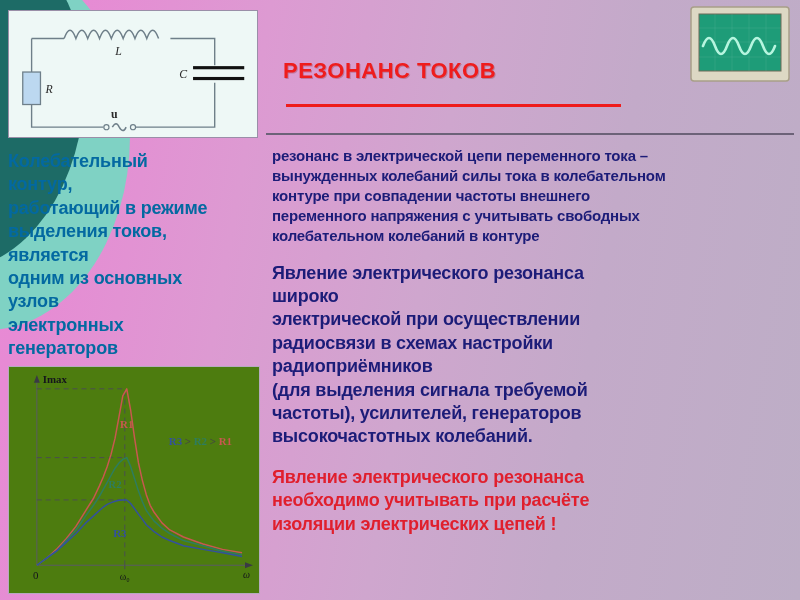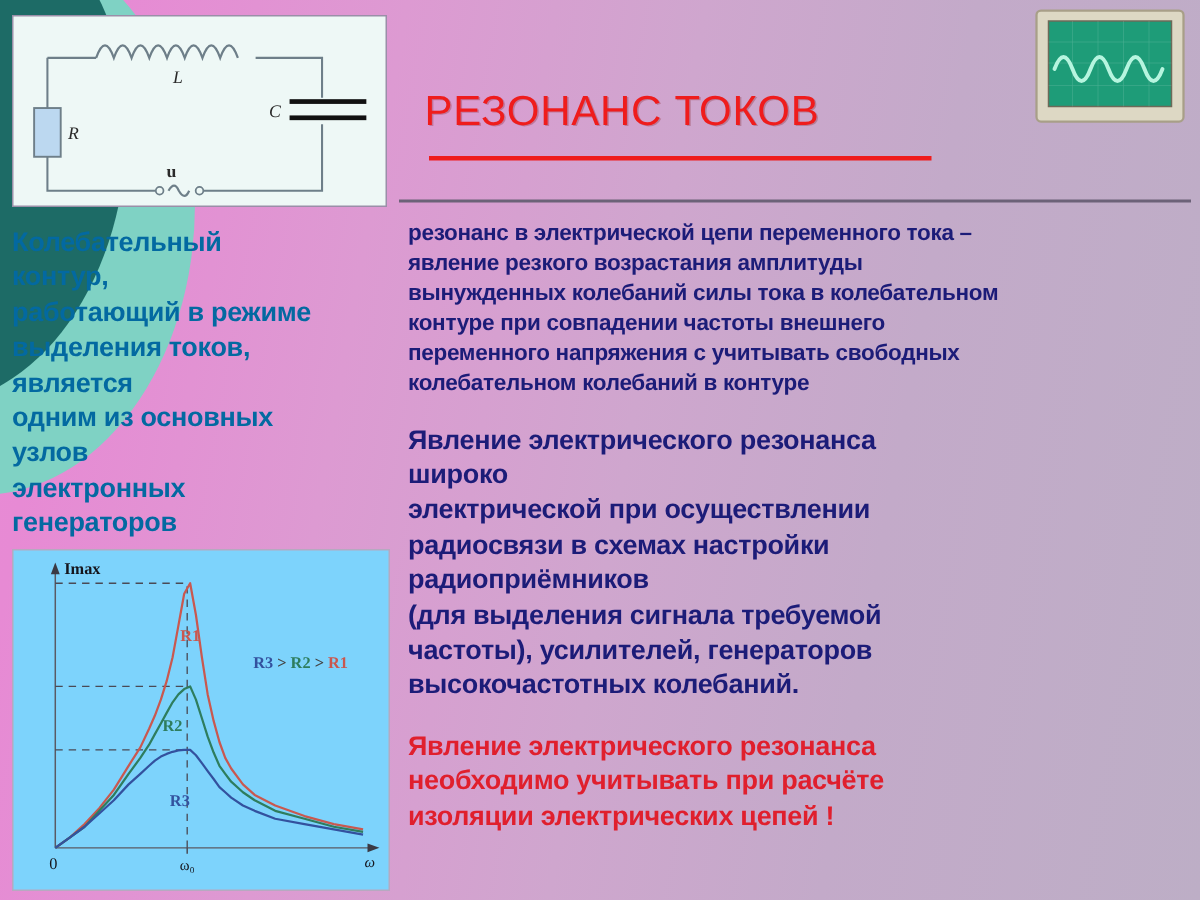--- a/index.html
+++ b/index.html
@@ -33,34 +33,34 @@
   .left-text{
     position:absolute; left:8px; top:150px; width:252px; z-index:5;
     color:#0369a1; font-weight:bold; font-size:18px; line-height:1.30;
     letter-spacing:-0.2px;
   }
   .left-text div{ white-space:nowrap; }
 
   
   .chart-panel{
     position:absolute; left:8px; top:366px; width:252px; height:228px;
-    background:#7dd3fc; border:1px solid #b6a9c0; z-index:5;
+    background:#4d7c0f; border:1px solid #b6a9c0; z-index:5;
   }
   .chart-panel svg{ display:block; width:100%; height:100%; }
 
   
   .scope{
     position:absolute; right:10px; top:6px; width:100px; height:76px; z-index:6;
   }
   .scope svg{ display:block; width:100%; height:100%; }
 
   
   .title{
     position:absolute; left:283px; top:58px; z-index:6;
-    color:#ef1c1c; font-size:28px; font-weight:normal;
+    color:#ef1c1c; font-size:22px; font-weight:bold;
     letter-spacing:0.5px;
     text-shadow:1px 1px 0 rgba(120,0,0,.25);
   }
   .title-rule{
     position:absolute; left:286px; top:104px; width:335px; height:3px;
     background:#ef1c1c; z-index:6;
   }
   .divider{
     position:absolute; left:266px; top:133px; width:528px; height:2px;
     background:#6c6278; z-index:6;
@@ -150,21 +150,20 @@
   <div>одним из основных</div>
   <div>узлов</div>
   <div>электронных</div>
   <div>генераторов</div>
 </div>
 
 <div class="right-col">
 
   <div class="para p-def">
     <div>резонанс в электрической цепи переменного тока –</div>
-    <div>явление резкого возрастания амплитуды</div>
     <div>вынужденных колебаний  силы тока в колебательном</div>
     <div>контуре при совпадении частоты внешнего</div>
     <div>переменного напряжения с учитывать свободных</div>
     <div>колебательном колебаний в контуре</div>
   </div>
 
   <div class="para p-use">
     <div>Явление электрического резонанса</div>
     <div>широко</div>
     <div>электрической при осуществлении</div>

